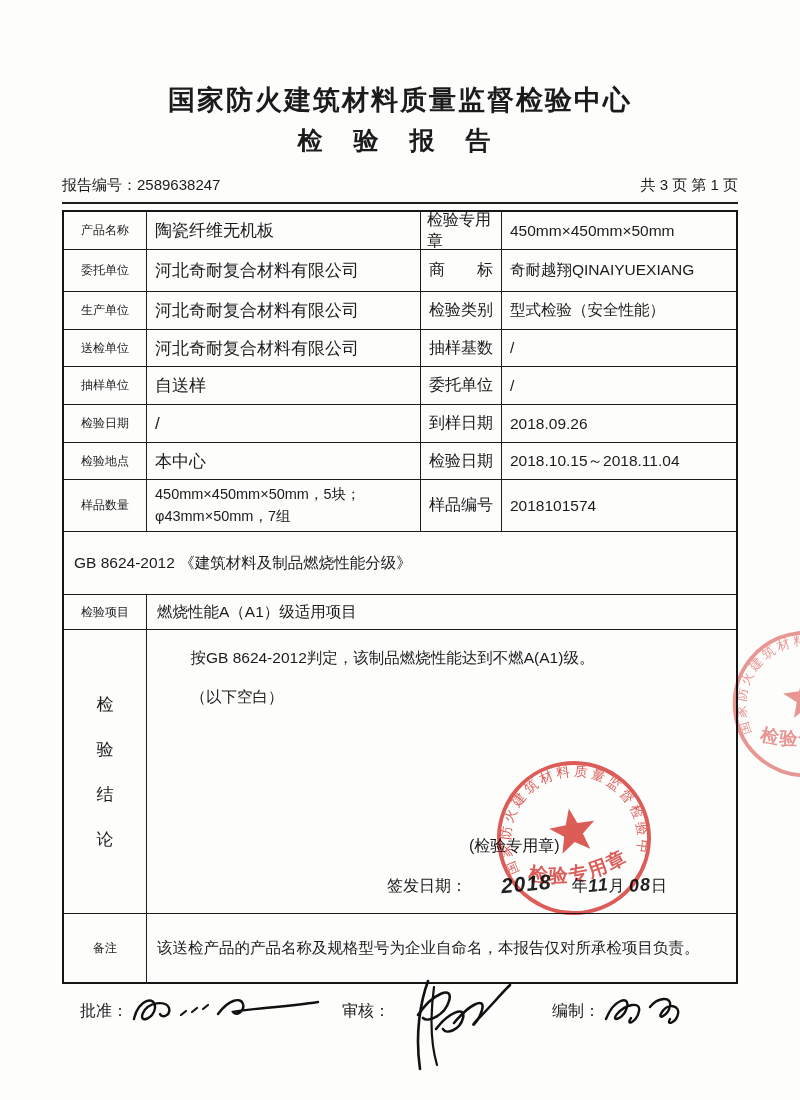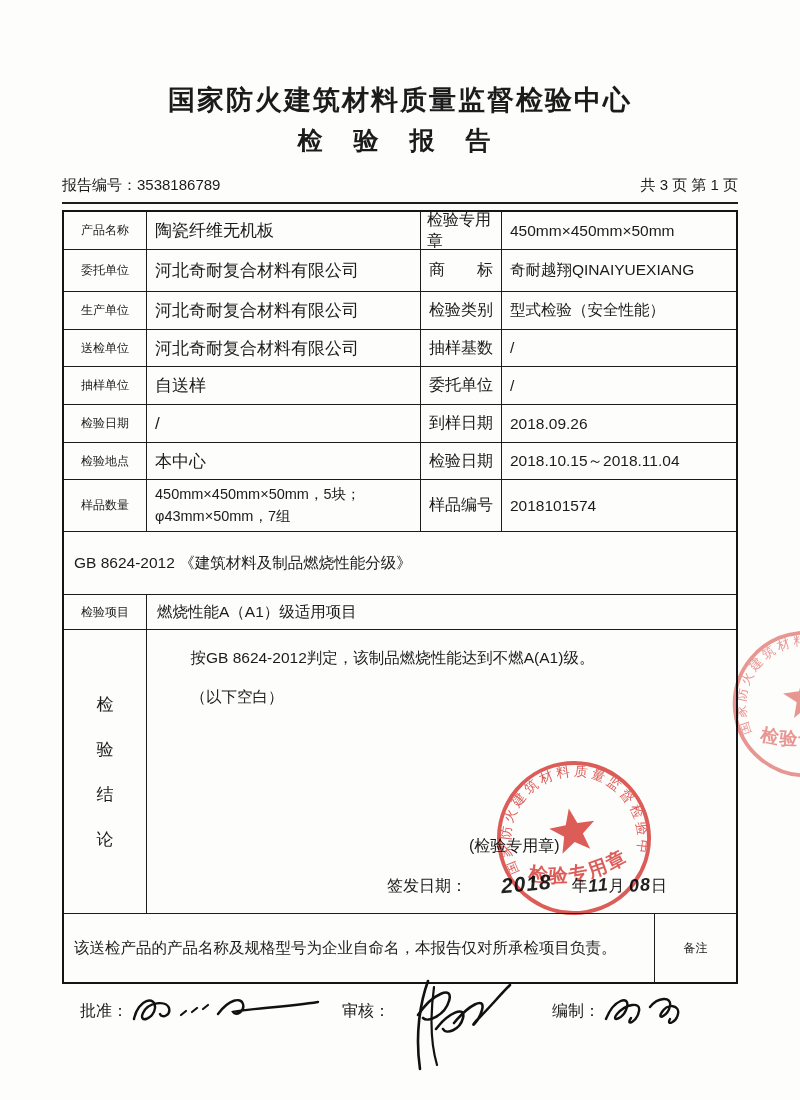--- a/index.html
+++ b/index.html
@@ -70,21 +70,21 @@
   .stamp-edge { left:728px; top:626px; width:156px; height:156px; opacity:0.55; transform:rotate(-6deg); }
   svg text { font-family:"Liberation Sans","DejaVu Sans",sans-serif; }
 </style>
 </head>
 <body>
 
 <div class="org-title">国家防火建筑材料质量监督检验中心</div>
 <div class="doc-title">检 验 报 告</div>
 
 <div class="report-line">
-  <span>报告编号：3538186789</span>
+  <span>报告编号：2589638247</span>
   <span>共 3 页 第 1 页</span>
 </div>
 
 <div class="rtable">
 
   <div class="trow" style="height:38px">
     <div class="cell lbl">产品名称</div>
     <div class="cell v1">陶瓷纤维无机板</div>
     <div class="cell lbl2">检验专用章</div>
     <div class="cell v2">450mm×450mm×50mm</div>
@@ -159,22 +159,22 @@
       <p class="p2">按GB 8624-2012判定，该制品燃烧性能达到不燃A(A1)级。</p>
       <p class="p3">（以下空白）</p>
       <div class="seal-note">(检验专用章)</div>
       <div class="issue-line">
         <span>签发日期：</span><span class="gap1"></span><span class="hw">2018</span><span class="gap2"></span><span>年</span><span class="hw small">11</span><span>月</span> <span class="hw small">08</span><span>日</span>
       </div>
     </div>
   </div>
 
   <div class="trow" style="height:68px">
+    <div class="cell lbl">备注</div>
     <div class="cell spanv">该送检产品的产品名称及规格型号为企业自命名，本报告仅对所承检项目负责。</div>
-    <div class="cell lbl">备注</div>
   </div>
 
 </div>
 
 <svg class="stamp stamp-main" viewBox="0 0 164 164">
   <circle cx="82" cy="82" r="75" fill="none" stroke="#d8413c" stroke-width="4"></circle>
   <defs>
     <path id="ringPath" d="M 22,106 A 64,64 0 1 1 142,106"></path>
     <path id="innerPath" d="M 26,113 Q 82,136 138,111"></path>
   </defs>

